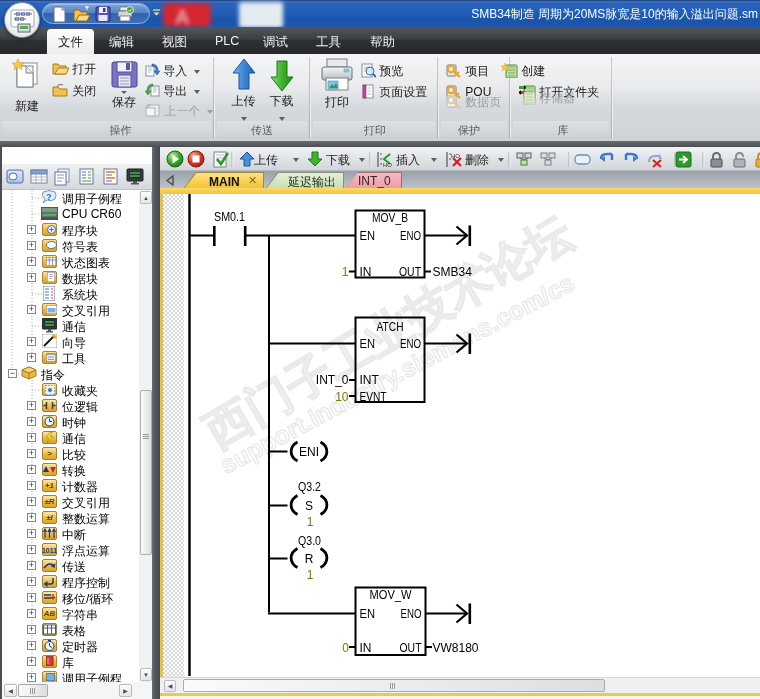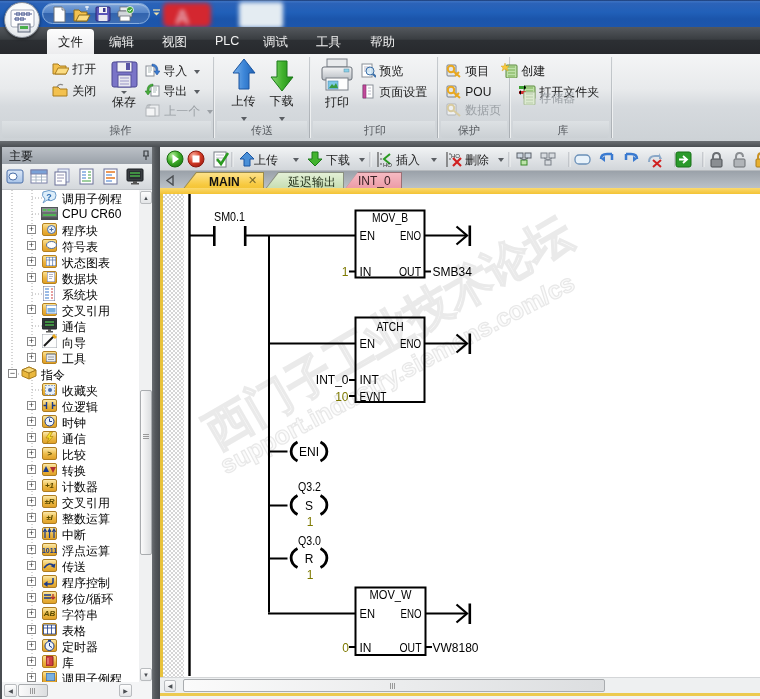--- a/index.html
+++ b/index.html
@@ -94,20 +94,21 @@
             <path d="M11.4 4 L12.7 5.3 L14.8 2.8" stroke="#fff" stroke-width="1" fill="none"></path>
           </g>
       </svg>
     </div>
     <div id="qat-drop" class="abs">
       <svg width="9" height="9" viewBox="0 0 9 9">
           <path d="M1 2 H8" stroke="#f0e2a8" stroke-width="1.2"></path>
           <path d="M1.5 4.5 L4.5 7.5 L7.5 4.5 Z" fill="#f0e2a8"></path>
         </svg>
     </div>
+    <div id="title-text" class="abs">SMB34制造 周期为20MS脉宽是10的输入溢出问题.sm</div>
   </div>
   <div id="orb" class="abs">
     <svg class="abs" style="left:5px;top:6px" width="25" height="25" viewBox="0 0 25 25">
       <rect x="1" y="1" width="23" height="17" rx="2" fill="#fdfdfe" stroke="#8a93a5" stroke-width=".8"></rect>
       <g stroke="#4a5a90" stroke-width="1.2" fill="none">
         <path d="M4 5 H7 M9 5 H12 M14 5 H17 M19 5 H22"></path>
         <path d="M7 3 V7 M9 3 V7 M12 3 V7 M14 3 V7 M17 3 V7 M19 3 V7"></path>
         <path d="M4 10 H6 M8 10 H11 M13 10 H16"></path>
         <path d="M6 8 V12 M8 8 V12 M11 8 V12 M13 8 V12"></path>
       </g>
@@ -136,20 +137,30 @@
     <div class="gsep" style="left:309px"></div>
     <div class="gsep" style="left:437px"></div>
     <div class="gsep" style="left:509px"></div>
     <div class="gsep" style="left:611px"></div>
     <div class="glabel" style="left:53px;width:135px">操作</div>
     <div class="glabel" style="left:220px;width:84px">传送</div>
     <div class="glabel" style="left:320px;width:110px">打印</div>
     <div class="glabel" style="left:438px;width:62px">保护</div>
     <div class="glabel" style="left:515px;width:96px">库</div>
 
+    <div class="bigbtn" style="left:8px;width:38px">
+      <svg width="30" height="37" viewBox="0 0 30 37">
+        <rect x="9" y="5" width="16" height="21" fill="#fff" stroke="#8a8f96"></rect>
+        <rect x="5" y="8" width="16" height="21" fill="#fdfdfd" stroke="#7d838b"></rect>
+        <path d="M5 8 L14 8 L21 15 L21 29 L5 29 Z" fill="#fff" stroke="#7d838b"></path>
+        <path d="M14 8 L14 15 L21 15" fill="#e8eaec" stroke="#7d838b"></path>
+        <path d="M6 1 L8 5 L12 5 L9 8 L10 12 L6 9 L2 12 L3 8 L0 5 L4 5 Z" fill="#f7c93c" stroke="#d09a10" stroke-width=".5"></path>
+      </svg>
+      <div>新建</div>
+    </div>
     <div class="smallbtn" style="left:52px;top:7px">
       <svg width="17" height="14" viewBox="0 0 17 14" style="vertical-align:-2px">
         <path d="M1 13 L1 3 L6 3 L8 5 L14 5 L14 13 Z" fill="#f3c14f" stroke="#a87c1e"></path>
         <path d="M3 13 L6 7 L17 7 L14 13 Z" fill="#fbdc82" stroke="#a87c1e"></path>
       </svg> 打开</div>
     <div class="smallbtn" style="left:52px;top:29px">
       <svg width="17" height="14" viewBox="0 0 17 14" style="vertical-align:-2px">
         <path d="M1 13 L1 4 L6 4 L8 6 L15 6 L15 13 Z" fill="#f3c14f" stroke="#a87c1e"></path>
         <path d="M5 4 Q7 0 11 2" fill="none" stroke="#888" stroke-width="1.3"></path>
       </svg> 关闭</div>
@@ -248,21 +259,21 @@
         <rect x="1" y="2" width="9" height="11" rx="1" fill="#e2e6ea" stroke="#7a8088"></rect>
         <circle cx="5" cy="6" r="3.2" fill="none" stroke="#e8a820" stroke-width="2"></circle>
         <path d="M7 8 L14 14 M11 11 L13 9 M9 13 L11 11" stroke="#e8a820" stroke-width="2"></path>
       </svg> 项目</div>
     <div class="smallbtn" style="left:446px;top:30px">
       <svg width="16" height="15" viewBox="0 0 16 15" style="vertical-align:-3px">
         <rect x="1" y="2" width="9" height="11" rx="1" fill="#e2e6ea" stroke="#7a8088"></rect>
         <circle cx="5" cy="6" r="3.2" fill="none" stroke="#e8a820" stroke-width="2"></circle>
         <path d="M7 8 L14 14 M11 11 L13 9 M9 13 L11 11" stroke="#e8a820" stroke-width="2"></path>
       </svg> POU</div>
-    <div class="smallbtn gray" style="left:446px;top:48px">
+    <div class="smallbtn gray" style="left:446px;top:40px">
       <svg width="16" height="15" viewBox="0 0 16 15" style="vertical-align:-3px">
         <rect x="1" y="2" width="9" height="11" rx="1" fill="#eef0f2" stroke="#b0b4b8"></rect>
         <circle cx="5" cy="6" r="3.2" fill="none" stroke="#d8cba0" stroke-width="2"></circle>
         <path d="M7 8 L14 14" stroke="#d8cba0" stroke-width="2"></path>
       </svg> 数据页</div>
 
     <div class="smallbtn" style="left:501px;top:9px">
       <svg width="17" height="15" viewBox="0 0 17 15" style="vertical-align:-3px">
         <rect x="5" y="2" width="11" height="13" rx="1" fill="#bfe0a8" stroke="#5a8a3a"></rect>
         <path d="M7 4 H14 M7 7 H14 M7 10 H14 M7 13 H14" stroke="#7ab055" stroke-width="1.2"></path>
@@ -278,25 +289,20 @@
       </svg> 打开文件夹</div>
     <div class="smallbtn gray" style="left:519px;top:36px">
       <svg width="17" height="15" viewBox="0 0 17 15" style="vertical-align:-3px">
         <rect x="5" y="2" width="11" height="13" rx="1" fill="#dcead0" stroke="#a8bc98"></rect>
         <path d="M7 4 H14 M7 7 H14 M7 10 H14 M7 13 H14" stroke="#b8ccaa" stroke-width="1.2"></path>
       </svg> 存储器</div>
   </div>
   <div id="dstrip" class="abs"></div>
 
   <div id="lpanel" class="abs">
-    <div id="lphead" class="abs">主要
-      <svg class="abs" style="left:138px;top:3px" width="10" height="11" viewBox="0 0 10 11">
-        <path d="M4 1 L8 1 L8 6 L4 6 Z M3 6 L9 6 M6 6 L6 10" stroke="#3a3e42" fill="none" stroke-width="1.2"></path>
-      </svg>
-    </div>
     <div id="lpicons" class="abs">
       <svg class="abs" style="left:4px;top:4px" width="146" height="18" viewBox="0 0 146 18">
         <g stroke="#4a6ea8" fill="#e8f0fa">
           <rect x="1" y="2" width="16" height="13" rx="2" fill="url(#ig1)"></rect>
           <ellipse cx="7" cy="8.5" rx="4" ry="3.5" fill="#fff" stroke="#4a6ea8"></ellipse>
         </g>
         <g transform="translate(24,0)">
           <rect x="1" y="2" width="16" height="13" fill="#fff" stroke="#7a80a8"></rect>
           <rect x="1" y="2" width="16" height="4" fill="#7aa2d8" stroke="#7a80a8"></rect>
           <path d="M1 9 H17 M1 12 H17 M6 6 V15 M11.5 6 V15" stroke="#9ab" stroke-width=".8"></path>

